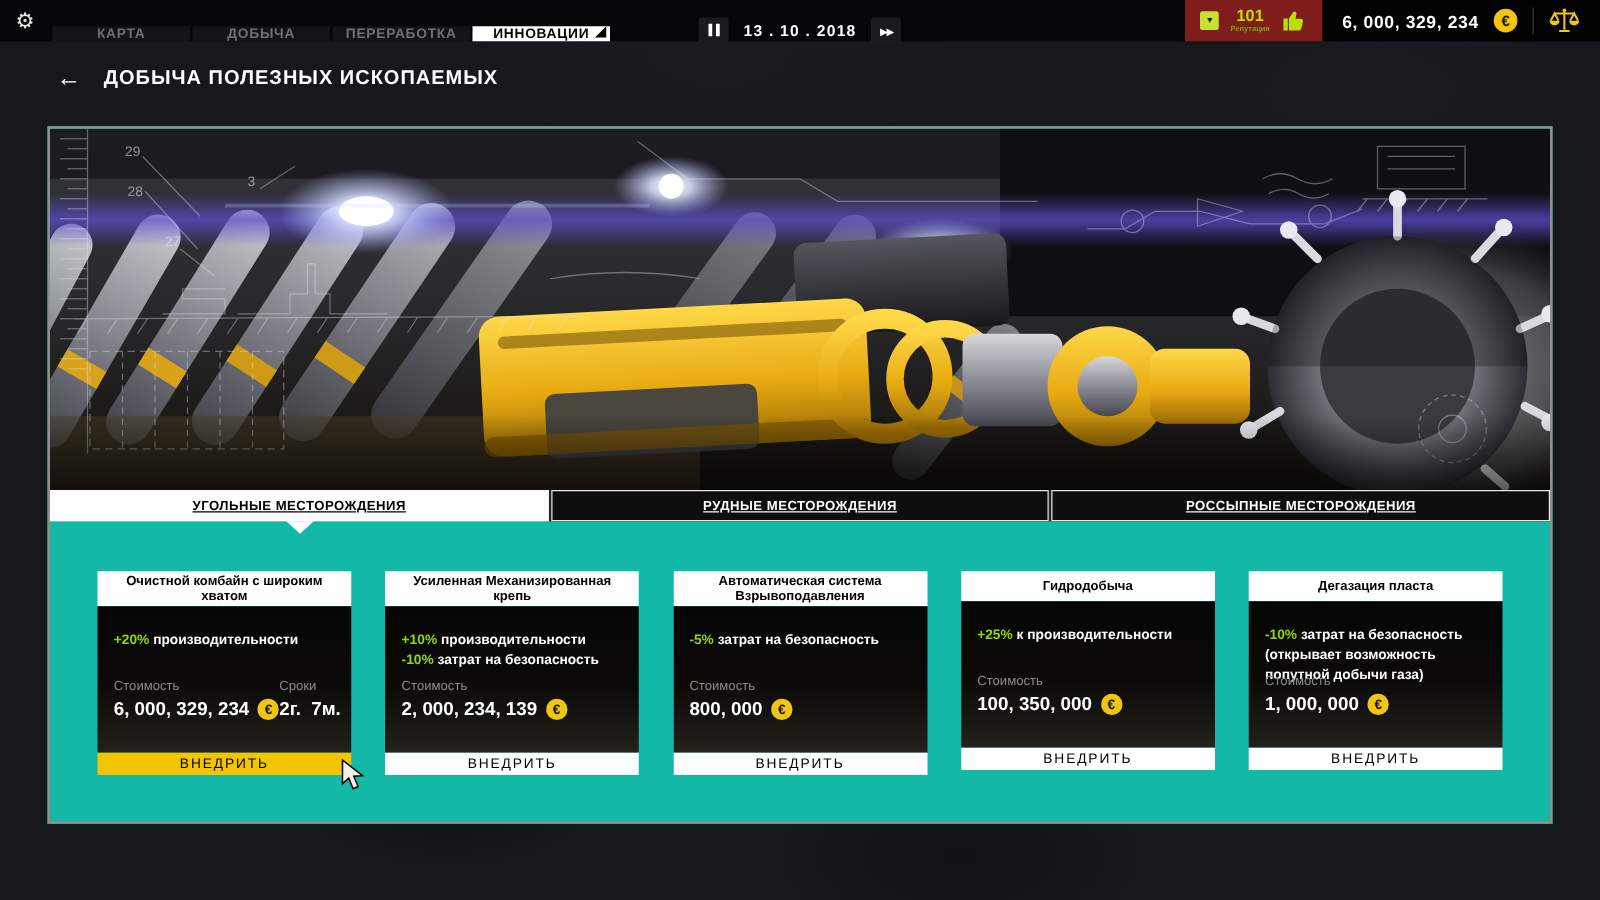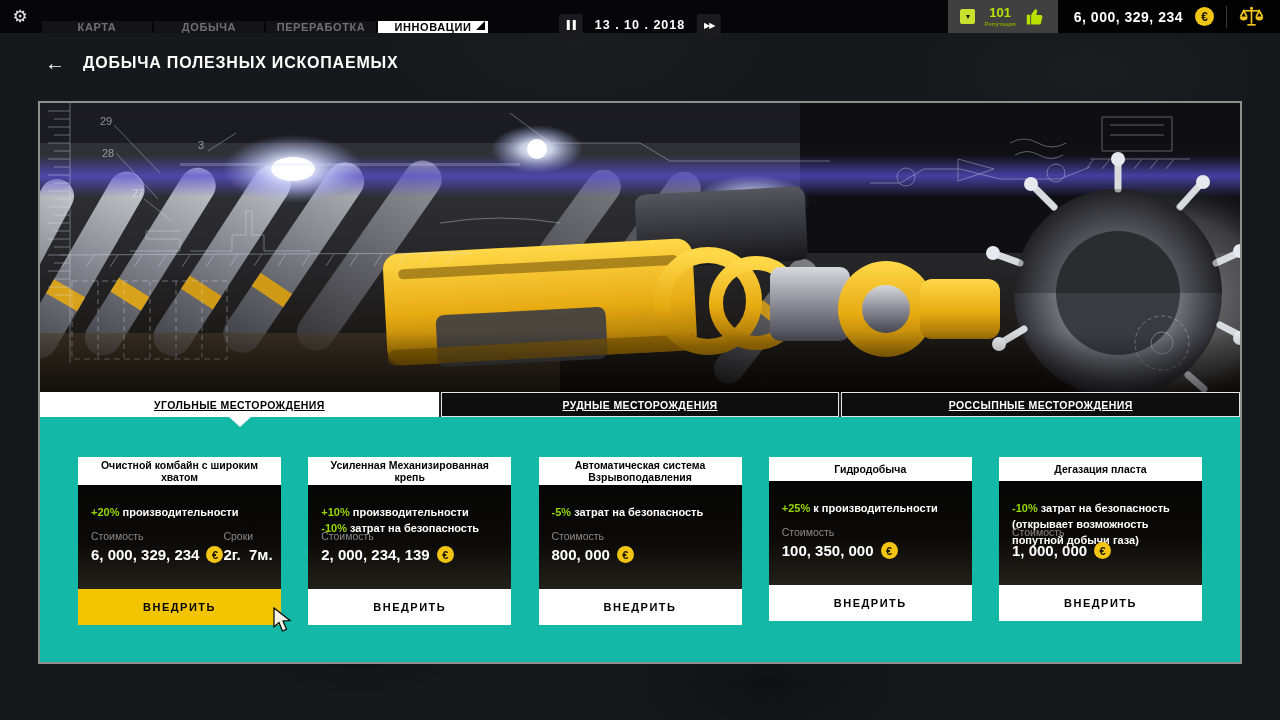--- a/index.html
+++ b/index.html
@@ -21,21 +21,21 @@
   .tb-tab { width:110px; background:#141417; color:#707073; font-size:11px; font-weight:bold; letter-spacing:.6px;
             display:flex; align-items:center; justify-content:center; cursor:pointer; }
   .tb-tab.active { background:#ffffff; color:#000; position:relative; }
   .tb-tab.active::after { content:""; position:absolute; right:3px; bottom:3px; border-left:9px solid transparent; border-bottom:9px solid #000; }
   .time-cluster { position:absolute; left:50%; top:0; transform:translateX(-50%); height:50px; display:flex; align-items:center; gap:12px; }
   .time-btn { width:24px; height:22px; background:#1b1b1f; display:flex; align-items:center; justify-content:center; cursor:pointer; border-radius:2px; }
   .pause-icon span { display:inline-block; width:3px; height:10px; background:#fff; margin:0 1.5px; }
   .ff-icon { color:#fff; font-size:8px; letter-spacing:-1px; }
   .date-text { color:#fff; font-size:12.5px; font-weight:bold; letter-spacing:1px; }
   .right-cluster { margin-left:auto; display:flex; align-items:stretch; }
-  .rep-block { background:#404040; display:flex; align-items:center; gap:9px; padding:0 12px; }
+  .rep-block { background:#7f1d1d; display:flex; align-items:center; gap:9px; padding:0 12px; }
   .rep-dd { width:15px; height:15px; background:#c7e22e; color:#151c06; font-size:7px; display:flex; align-items:center; justify-content:center; border-radius:2px; cursor:pointer; }
   .rep-num { text-align:center; line-height:1; }
   .rep-num .v { color:#b9e000; font-size:13px; font-weight:bold; }
   .rep-num .l { color:#7fa000; font-size:6px; font-weight:bold; margin-top:2px; }
   .money-block { background:#020202; display:flex; align-items:center; gap:12px; padding:0 16px; }
   .money-text { color:#fff; font-size:14px; font-weight:bold; letter-spacing:.5px; }
   .coin { display:inline-flex; width:19px; height:19px; border-radius:50%; background:#f2c513; color:#1c1600;
           font-size:12px; font-weight:bold; align-items:center; justify-content:center; }
   .tb-divider { width:1px; height:22px; background:#3a3a3a; align-self:center; }
 
@@ -51,28 +51,28 @@
   .dep-tabs { display:flex; gap:2px; background:#232322; position:relative; }
   .dep-tab { flex:1; height:25px; display:flex; align-items:center; justify-content:center;
              background:#0e0e0e; border:1px solid #e5e5e5; color:#fff; font-size:10.5px; font-weight:bold; letter-spacing:.4px; cursor:pointer;text-decoration:underline; }
   .dep-tab.active { background:#fff; border-color:#fff; color:#000; }
   .dep-pointer { position:absolute; top:25px; left:189px; border-left:11px solid transparent; border-right:11px solid transparent; border-top:10px solid #fff; }
 
   .cards { display:flex; justify-content:space-between; padding:40px 38px 37px 38px; }
   .card { width:203px; display:flex; flex-direction:column; }
   .card-head { background:#fff; min-height:24px; display:flex; align-items:center; justify-content:center; text-align:center;
                color:#000; font-size:10.5px; font-weight:bold; padding:2px 6px; }
-  .card-body { height:104px; background:linear-gradient(180deg,#050505 0%,#0b0a08 55%,#23211a 100%); position:relative; padding:20px 13px 0 13px; }
+  .card-body { height:117px; background:linear-gradient(180deg,#050505 0%,#0b0a08 55%,#23211a 100%); position:relative; padding:20px 13px 0 13px; }
   .fx-line { color:#fff; font-size:11px; font-weight:bold; line-height:1.45; }
   .fx-val { color:#95d600; }
   .cost-row { position:absolute; left:13px; right:13px; bottom:26px; display:flex; }
   .cost-lbl { color:#8a8a8a; font-size:10.5px; margin-bottom:4px; }
   .cost-val { color:#fff; font-size:15px; font-weight:bold; display:flex; align-items:center; gap:7px; white-space:pre; }
   .cost-val .coin { width:17px; height:17px; font-size:11px; }
-  .card-btn { height:36px; background:#fff; border:none; color:#000; font-family:inherit; font-size:11px; font-weight:bold;
+  .card-btn { height:18px; background:#fff; border:none; color:#000; font-family:inherit; font-size:11px; font-weight:normal;
               letter-spacing:1.5px; cursor:pointer;text-align:center; }
   .card.highlight .card-btn { background:#f2c500; }
 
   .cursor { position:absolute; left:270px; top:607px; z-index:9; pointer-events:none; }
 </style>
 </head>
 <body>
 
 <div class="topbar">
   <div class="gear-btn">

